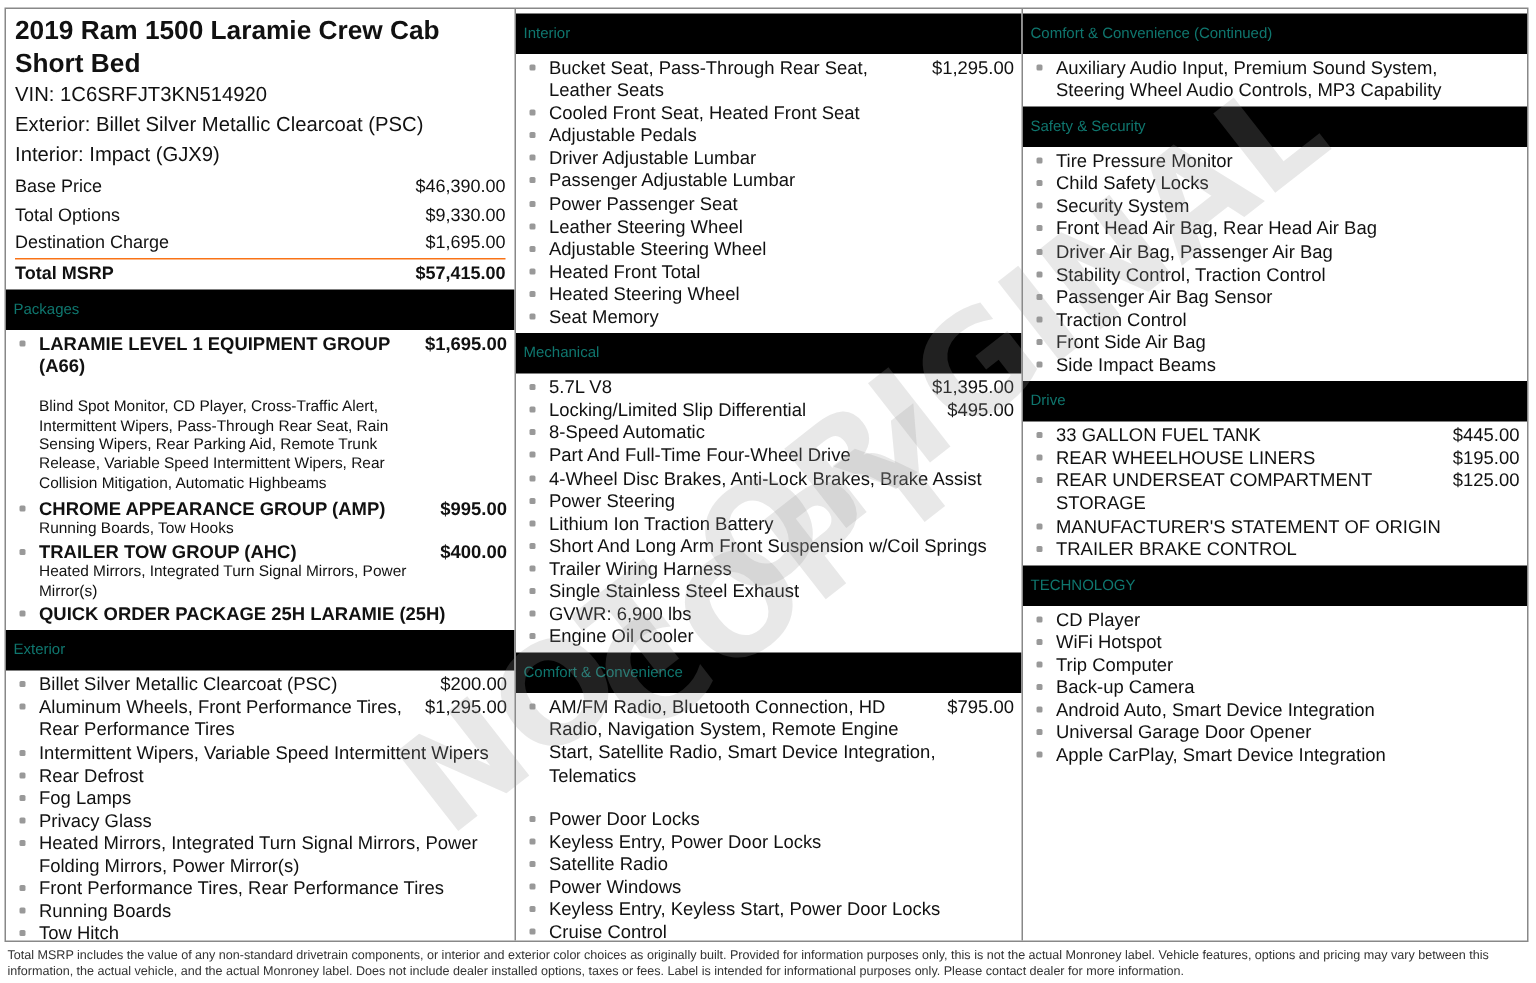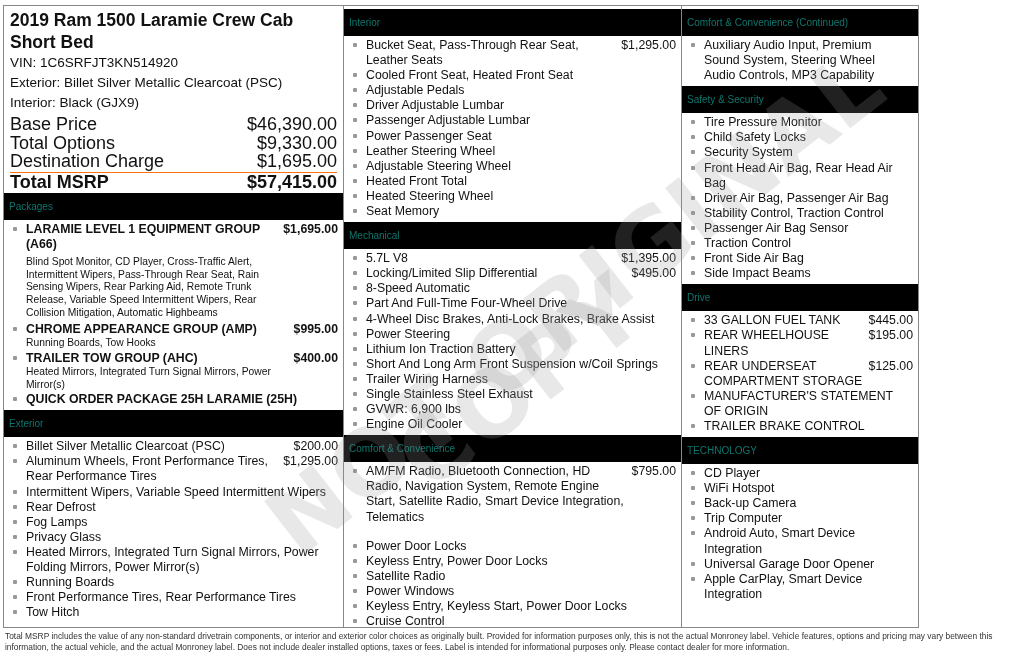--- a/index.html
+++ b/index.html
@@ -1,51 +1,51 @@
 <!DOCTYPE html>
 <html><head>
 <meta charset="utf-8">
 <style>
   html, body { margin: 0; padding: 0; background: #ffffff; }
   body {
     width: 1024px; height: 655px; position: relative; overflow: hidden;
     font-family: "Liberation Sans", "DejaVu Sans", sans-serif; color: #111;
   }
   .sheet {
-    position: absolute; left: 3px; top: 5px; width: 916px; height: 623px;
+    position: absolute; left: 3px; top: 5px; width: 1016px; height: 623px;
     border: 1px solid #888; box-sizing: border-box; display: flex;
   }
   .col { box-sizing: border-box; height: 100%; position: relative; overflow: hidden; }
   .col1 { width: 340px; border-right: 1px solid #888; }
   .col2 { width: 338px; border-right: 1px solid #888; }
   .col3 { flex: 1; }
 
   .title { font-weight: bold; font-size: 17.5px; line-height: 22px; padding: 3px 6px 0 6px; }
   .meta { font-size: 13.5px; line-height: 20px; padding: 0 6px; }
   .pricing { padding: 2px 6px 0 6px; }
-  .price-row { display: flex; justify-content: space-between; font-size: 18px; line-height: 18.5px; align-items: center; }
+  .price-row { display: flex; justify-content: space-between; font-size: 12px; line-height: 18.5px; align-items: center; }
   .price-row.total { font-weight: bold; border-top: 1px solid #f97316; margin-top: 1px; }
 
   .section-head {
     background: #000; color: #0f766e; font-size: 10px; line-height: 19px;
     padding: 4px 5px; margin-top: 2px;
   }
   ul.items { list-style: none; margin: 0; padding: 2px 5px 1px 6px; }
   ul.items li {
     display: flex; font-size: 12.3px; line-height: 15.1px; position: relative;
     padding-left: 16px;
   }
   ul.items li::before {
     content: ""; position: absolute; left: 3px; top: 5px; width: 4px; height: 4px;
     background: #999; border-radius: 1px;
   }
   .item-text { flex: 1; padding-right: 6px; }
   .item-price { white-space: nowrap; text-align: right; }
   .pkg li { font-weight: bold; font-size: 12.3px; }
-  .pkg .desc { font-weight: normal; font-size: 10.3px; line-height: 12.6px; display: block; margin-top: 4px; margin-bottom: 3px; }
+  .pkg .desc { font-weight: normal; font-size: 10.3px; line-height: 12.6px; display: block; margin-top: 14px; margin-bottom: 3px; }
   .pkg .pkg-name { display: block; }
   .spacer { height: 14px; }
 
   .disclaimer {
     position: absolute; left: 5px; top: 631px; width: 1014px;
     font-size: 8.4px; line-height: 11px; color: #333;
   }
 
   .watermark {
     position: absolute; pointer-events: none; color: rgba(150,150,150,0.22);
@@ -55,21 +55,21 @@
 </style>
 </head>
 <body>
 
 <div class="sheet">
 
   <div class="col col1">
     <div class="title">2019 Ram 1500 Laramie Crew Cab Short Bed</div>
     <div class="meta">VIN: 1C6SRFJT3KN514920</div>
     <div class="meta">Exterior: Billet Silver Metallic Clearcoat (PSC)</div>
-    <div class="meta">Interior: Black (GJX9)</div>
+    <div class="meta">Interior: Impact (GJX9)</div>
 
     <div class="pricing">
       <div class="price-row">
         <span>Base Price</span>
         <span>$46,390.00</span>
       </div>
       <div class="price-row">
         <span>Total Options</span>
         <span>$9,330.00</span>
       </div>
@@ -138,25 +138,25 @@
         </li>
         <li>
           <span class="item-text">Privacy Glass</span>
           <span class="item-price"></span>
         </li>
         <li>
           <span class="item-text">Heated Mirrors, Integrated Turn Signal Mirrors, Power Folding Mirrors, Power Mirror(s)</span>
           <span class="item-price"></span>
         </li>
         <li>
+          <span class="item-text">Front Performance Tires, Rear Performance Tires</span>
+          <span class="item-price"></span>
+        </li>
+        <li>
           <span class="item-text">Running Boards</span>
-          <span class="item-price"></span>
-        </li>
-        <li>
-          <span class="item-text">Front Performance Tires, Rear Performance Tires</span>
           <span class="item-price"></span>
         </li>
         <li>
           <span class="item-text">Tow Hitch</span>
           <span class="item-price"></span>
         </li>
       </ul>
   </div>
 
   <div class="col col2">
@@ -383,25 +383,25 @@
     <ul class="items">
         <li>
           <span class="item-text">CD Player</span>
           <span class="item-price"></span>
         </li>
         <li>
           <span class="item-text">WiFi Hotspot</span>
           <span class="item-price"></span>
         </li>
         <li>
+          <span class="item-text">Trip Computer</span>
+          <span class="item-price"></span>
+        </li>
+        <li>
           <span class="item-text">Back-up Camera</span>
-          <span class="item-price"></span>
-        </li>
-        <li>
-          <span class="item-text">Trip Computer</span>
           <span class="item-price"></span>
         </li>
         <li>
           <span class="item-text">Android Auto, Smart Device Integration</span>
           <span class="item-price"></span>
         </li>
         <li>
           <span class="item-text">Universal Garage Door Opener</span>
           <span class="item-price"></span>
         </li>

